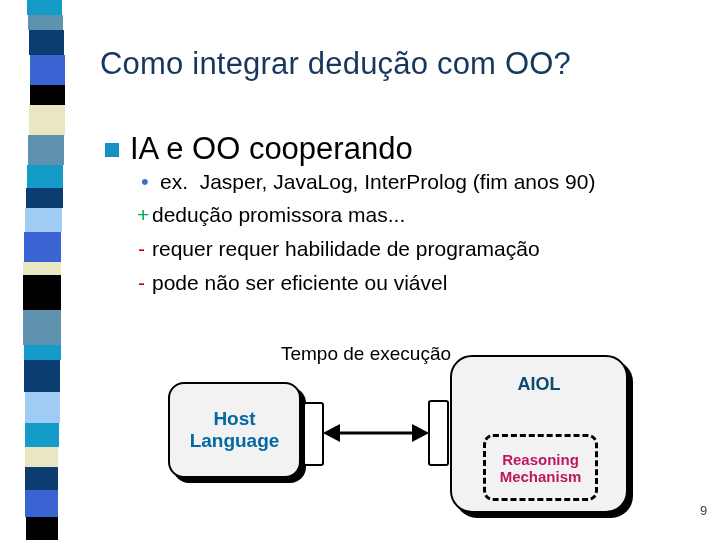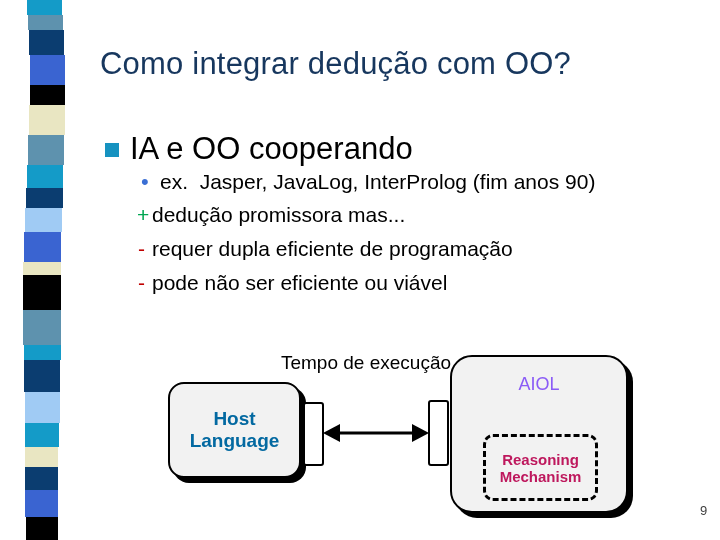--- a/index.html
+++ b/index.html
@@ -30,32 +30,32 @@
   .sub-line-0 .marker{color:var(--sub-dot);width:19px;font-size:22px;}
   .sub-line-1{left:137px;top:203px;}
   .sub-line-1 .marker{color:var(--plus-green);width:15px;}
   .sub-line-2{left:138px;top:237px;}
   .sub-line-2 .marker{color:var(--minus-red);width:14px;}
   .sub-line-3{left:138px;top:271px;}
   .sub-line-3 .marker{color:var(--minus-red);width:14px;}
   
   .diagram-label{
     position:absolute;left:266px;top:343px;width:200px;text-align:center;
-    font-size:19px;color:#000;margin-top:9px;
+    font-size:19px;color:#000;
   }
   .round-box{
     position:absolute;background:var(--box-fill);border:2px solid var(--box-border);
     box-shadow:5px 5px 0 var(--box-border);box-sizing:border-box;
   }
   .host-box{left:168px;top:382px;width:133px;height:96px;border-radius:16px;
     display:flex;flex-direction:column;align-items:center;justify-content:center;}
   .host-box .box-text{font-weight:bold;font-size:19px;line-height:22px;color:#0369a1;text-align:center;}
   .aiol-box{left:450px;top:355px;width:178px;height:158px;border-radius:22px;}
   .aiol-title{position:absolute;left:0;top:17px;width:100%;text-align:center;
-    font-weight:normal;font-size:18px;color:#8b5cf6;}
+    font-weight:bold;font-size:18px;color:#0c4a6e;}
   .reasoning-box{
     position:absolute;left:31px;top:77px;width:115px;height:67px;
     border:3px dashed #000;border-radius:10px;box-sizing:border-box;
     display:flex;flex-direction:column;align-items:center;justify-content:center;
     background:var(--box-fill);
   }
   .reasoning-box .box-text{font-weight:bold;font-size:15px;line-height:17px;color:#be185d;text-align:center;}
   .port{
     position:absolute;background:#fff;border:2px solid #000;border-radius:3px;
     box-sizing:border-box;z-index:3;
@@ -97,21 +97,21 @@
 
   <div class="title">Como integrar dedução com OO?</div>
 
   <div class="main-bullet-square"></div>
   <div class="main-bullet-text">IA e OO cooperando</div>
 
   <div class="sub-line sub-line-0"><span class="marker">•</span><span class="sub-text">ex.  Jasper, JavaLog, InterProlog (fim anos 90)</span></div>
 
   <div class="sub-line sub-line-1"><span class="marker">+</span><span class="sub-text">dedução promissora mas...</span></div>
 
-  <div class="sub-line sub-line-2"><span class="marker">-</span><span class="sub-text">requer dupla eficiente de programação</span></div>
+  <div class="sub-line sub-line-2"><span class="marker">-</span><span class="sub-text">requer requer habilidade de programação</span></div>
 
   <div class="sub-line sub-line-3"><span class="marker">-</span><span class="sub-text">pode não ser eficiente ou viável</span></div>
 
   <div class="diagram-label">Tempo de execução</div>
 
   <div class="round-box host-box">
     <div class="box-text">Host</div>
     <div class="box-text">Language</div>
   </div>
 

